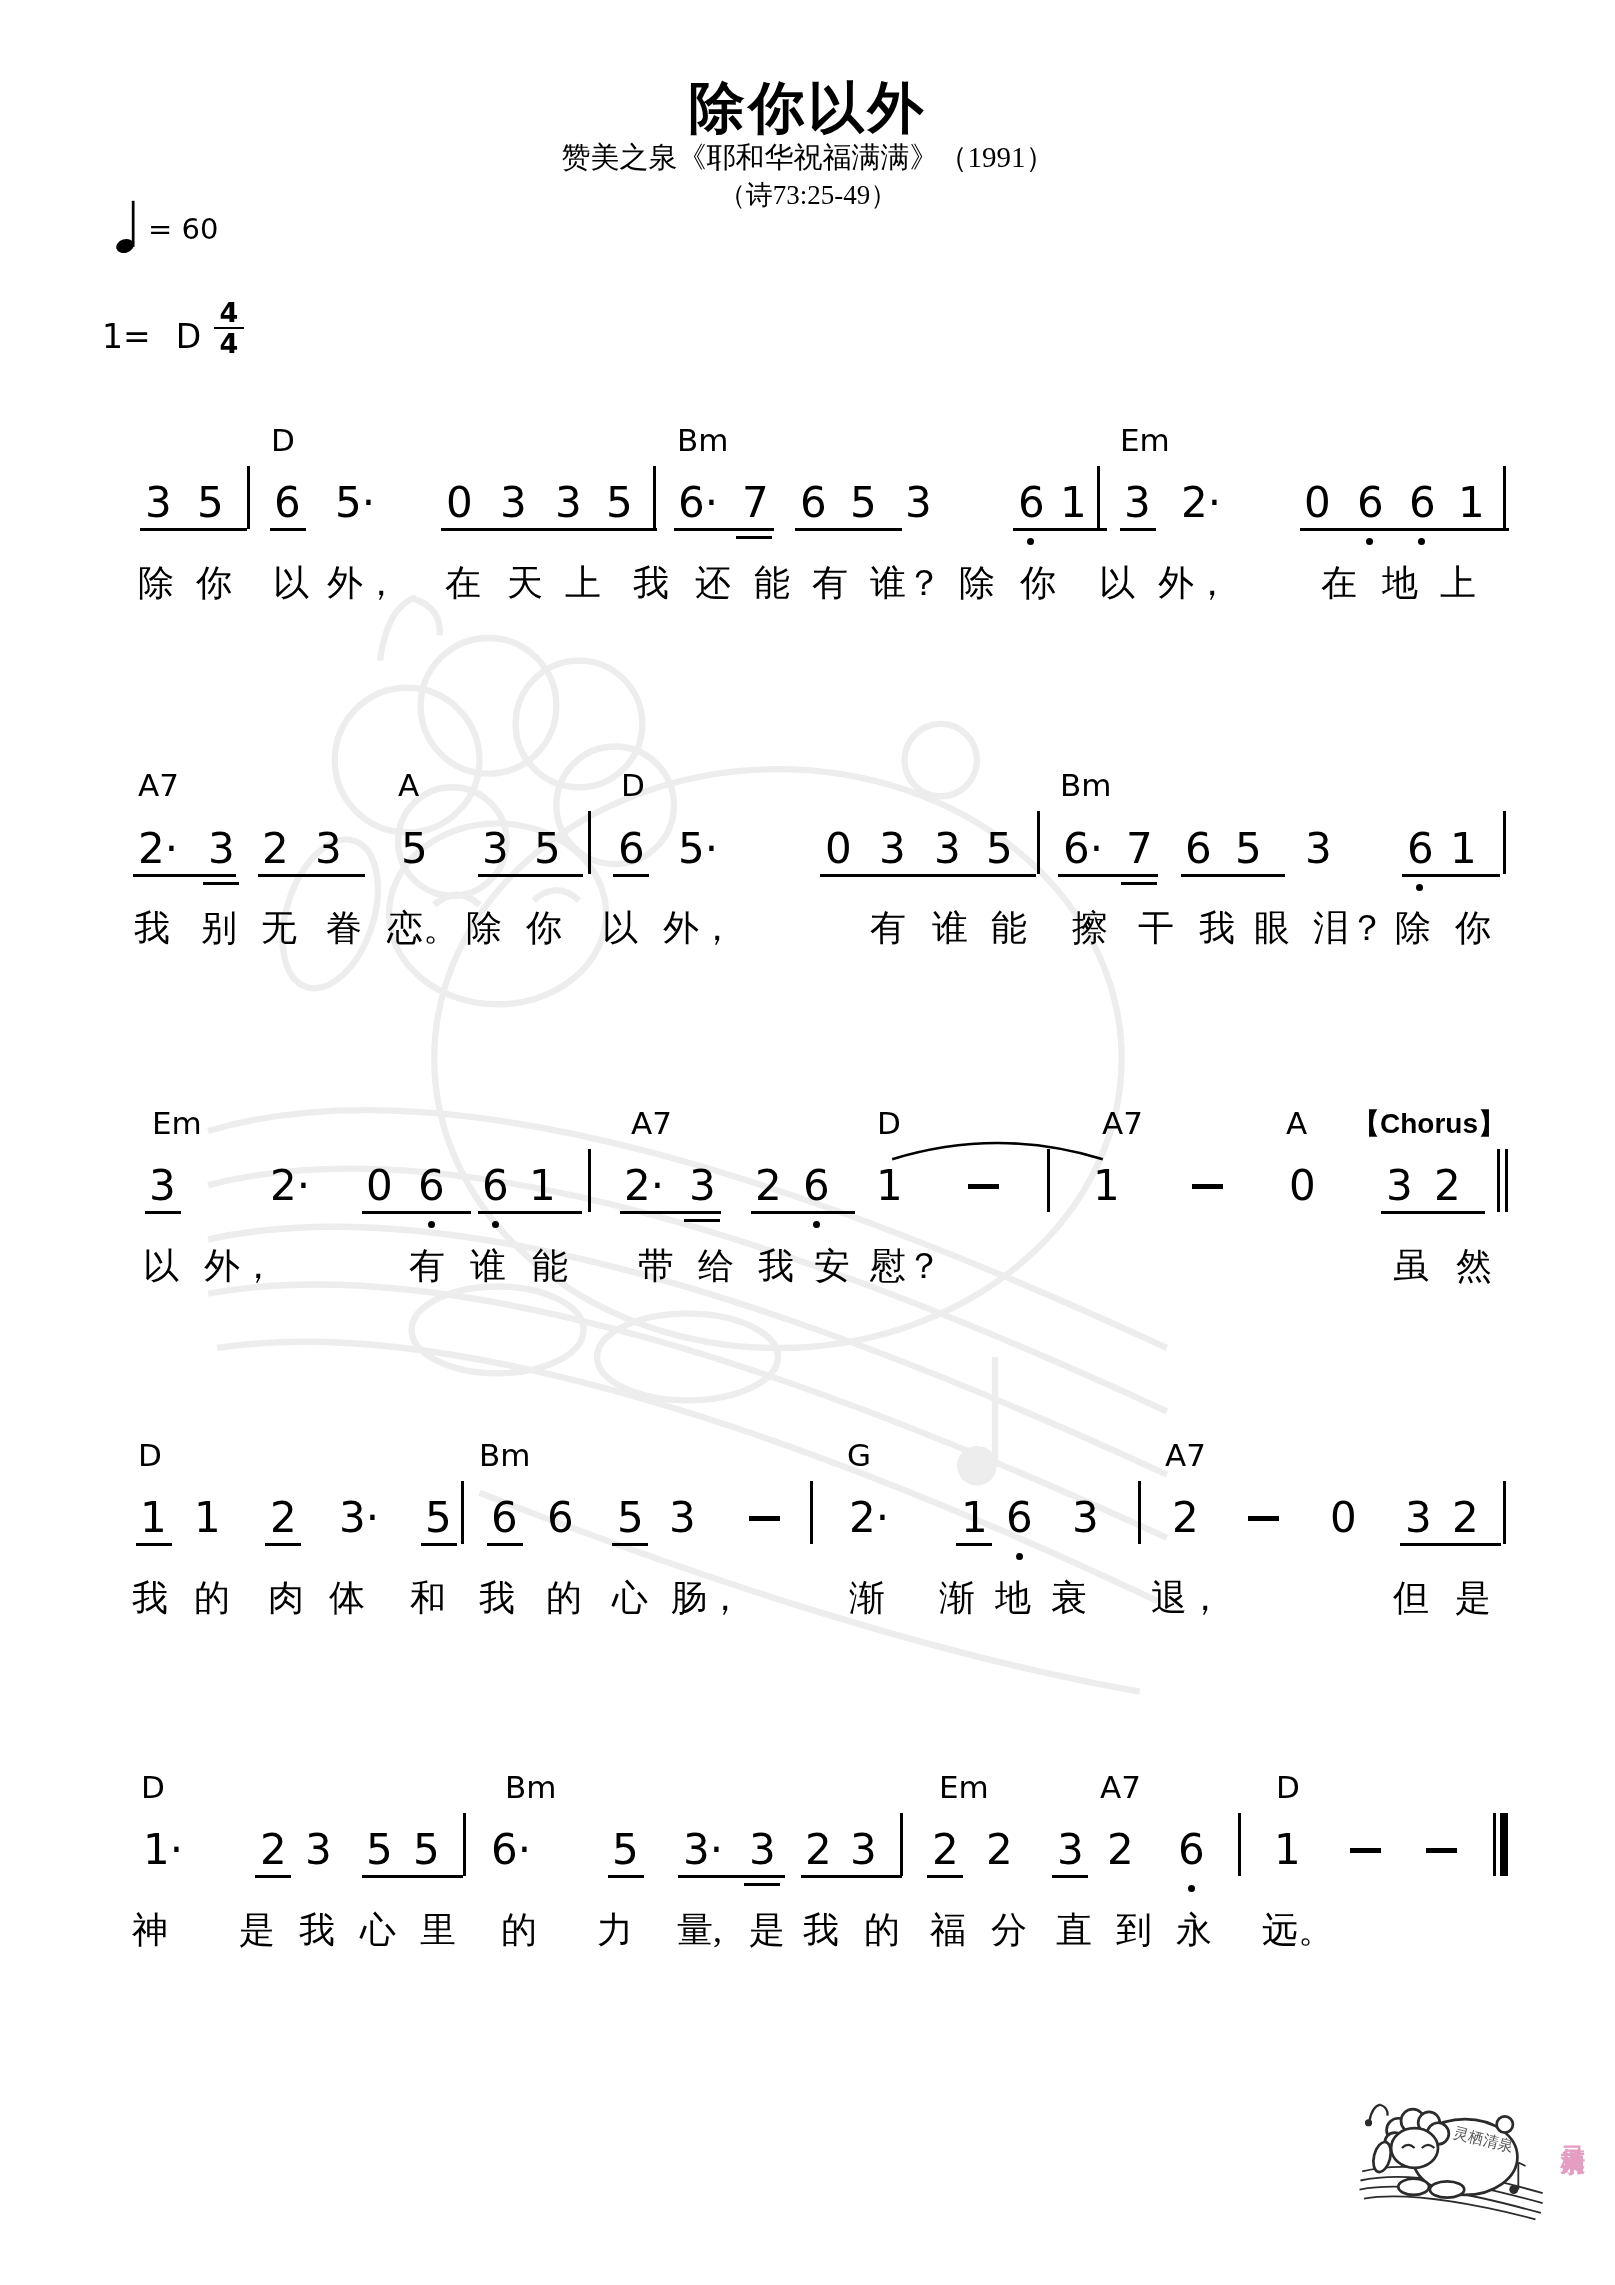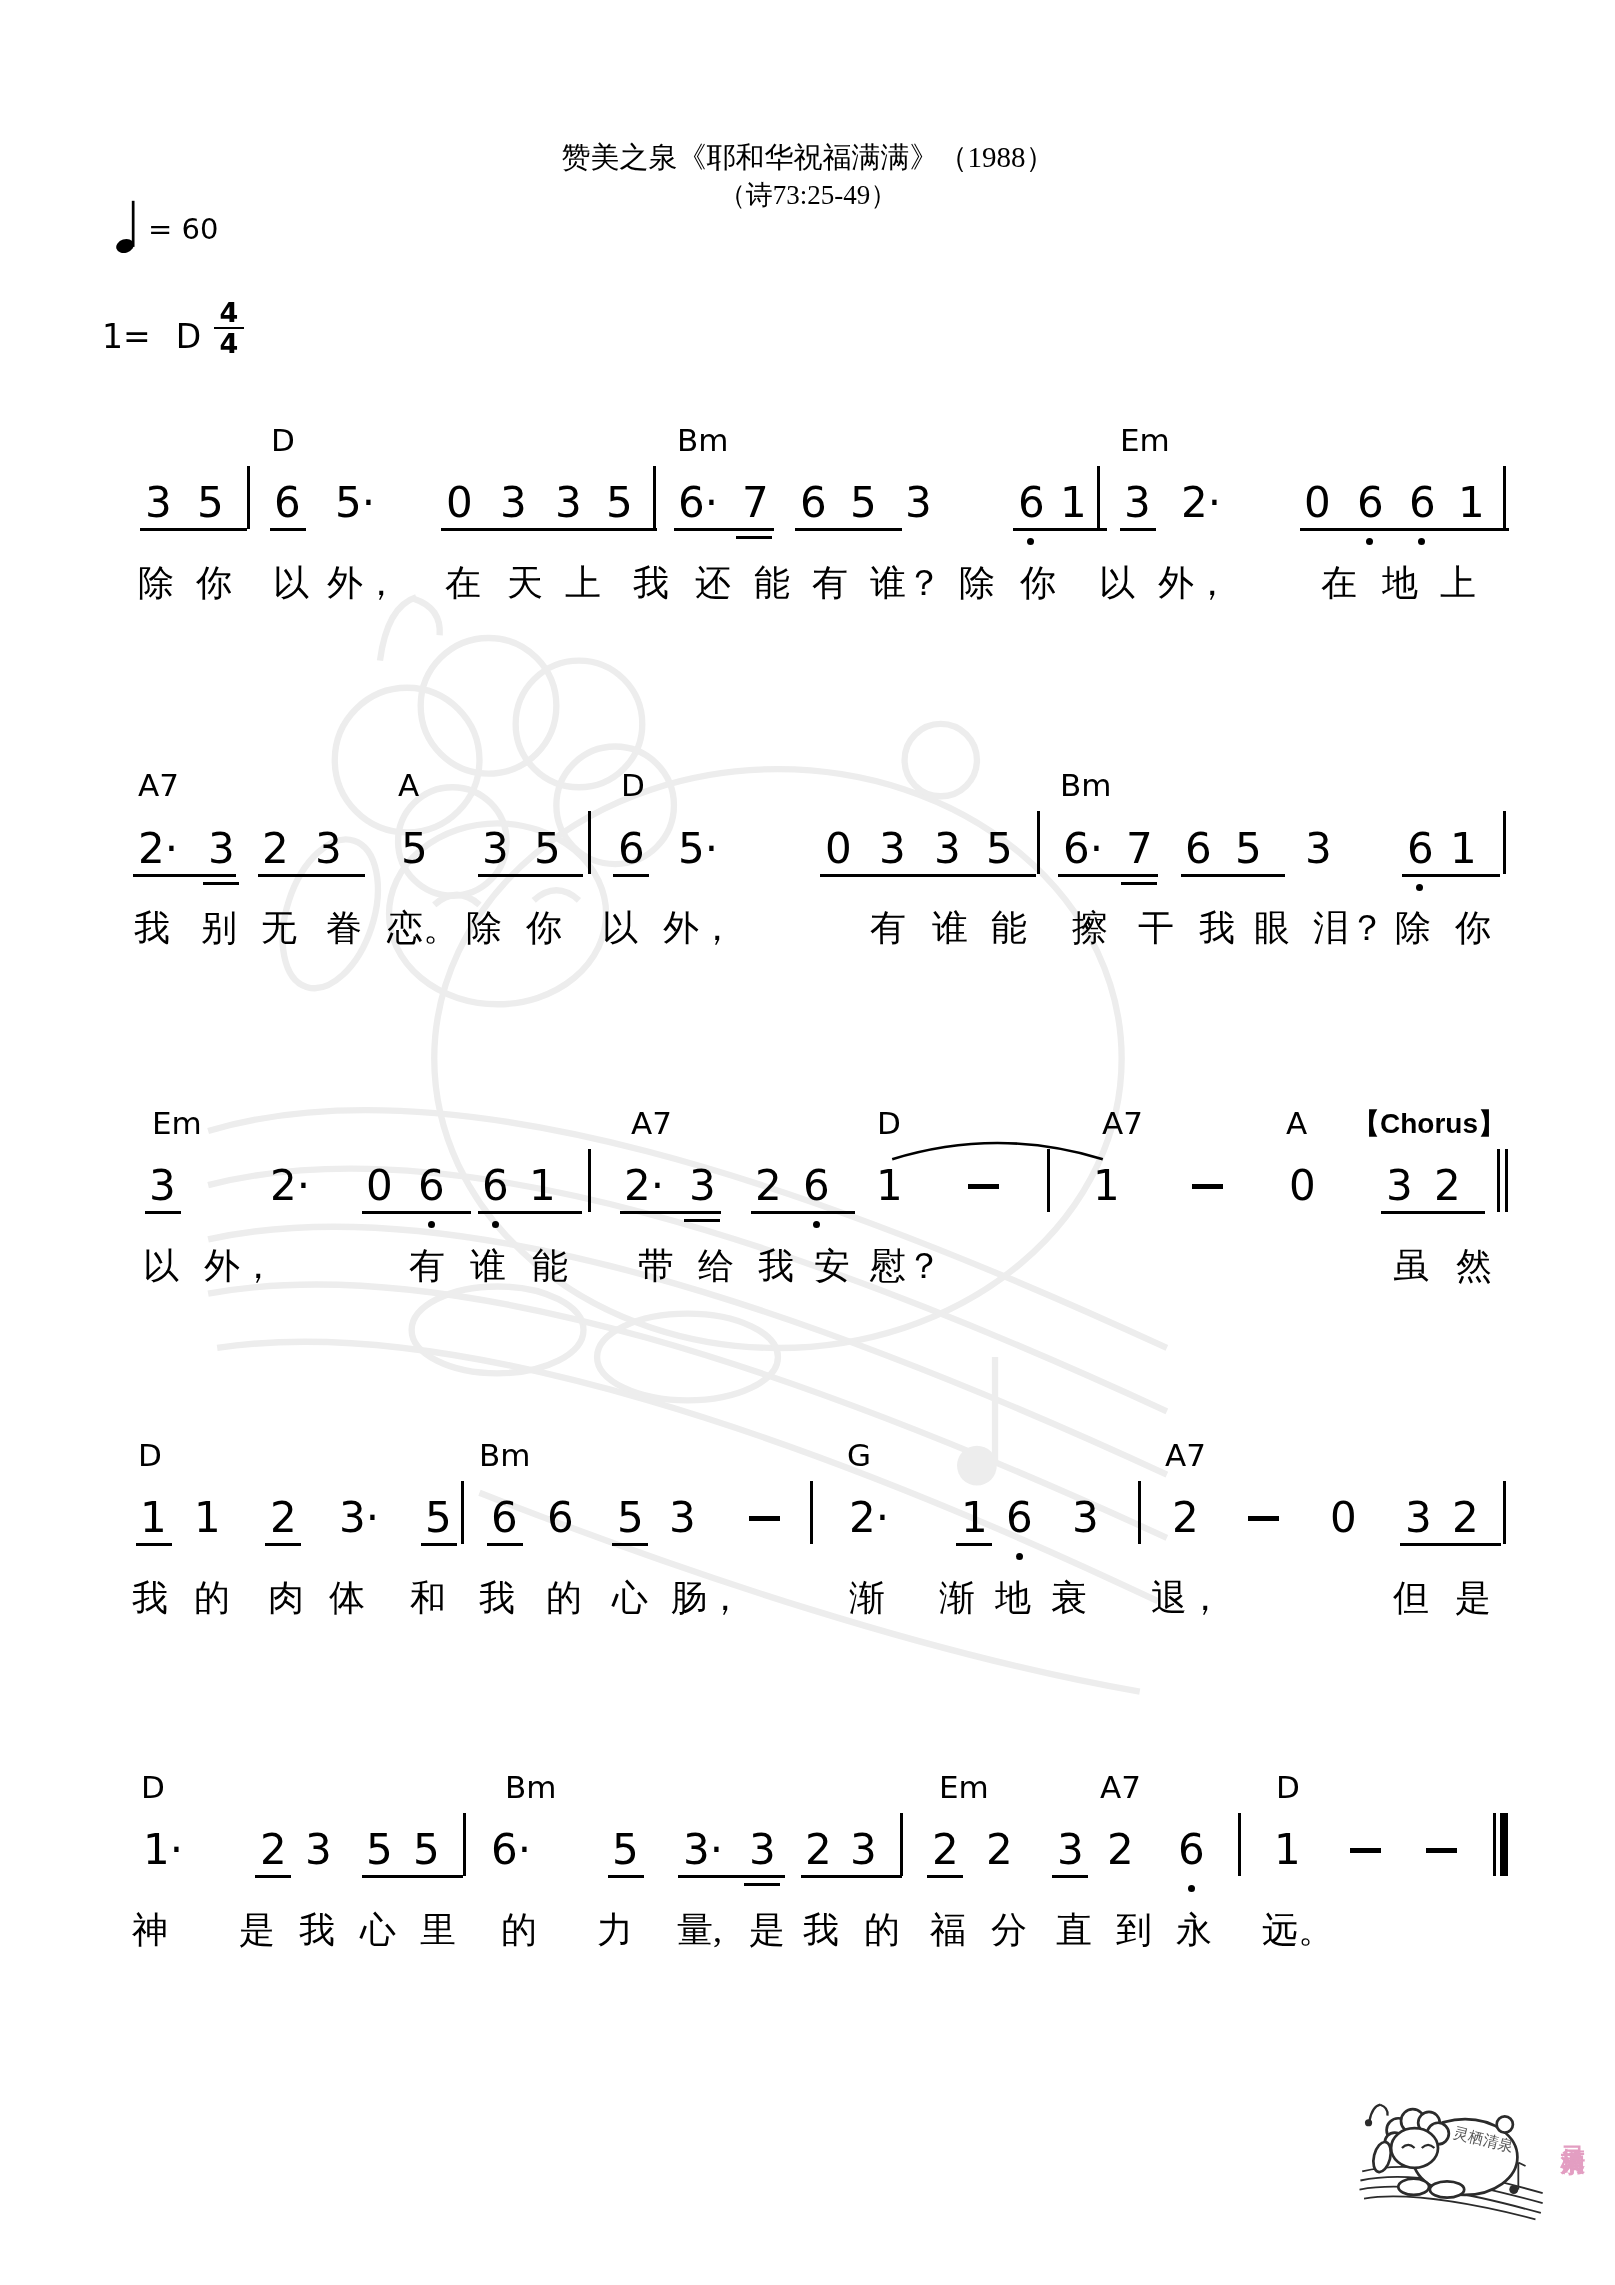--- a/index.html
+++ b/index.html
@@ -64,21 +64,22 @@
       <path d="M30 760 C 300 700 700 840 1090 1020"></path>
       <path d="M30 820 C 300 770 700 910 1090 1090"></path>
       <path d="M40 880 C 300 840 700 980 1080 1160"></path>
       <path d="M330 1040 C 560 1130 830 1220 1060 1260"></path>
       <path d="M220 120 q 8 -60 40 -70 M258 52 q 30 10 28 40"></path>
       <circle cx="880" cy="1010" r="22" fill="#ededed" stroke="none"></circle>
       <path d="M900 1010 l 0 -120"></path>
     </g>
   </svg>
 
-  <div class="abs subtitle">赞美之泉《耶和华祝福满满》（1988）</div>
+  <div class="abs title">除你以外</div>
+  <div class="abs subtitle">赞美之泉《耶和华祝福满满》（1991）</div>
   <div class="abs scripture">（诗73:25-49）</div>
 
   <svg class="abs" style="left:116px;top:199px" width="23.5" height="56" viewBox="0 0 26 62">
     <ellipse cx="10" cy="52" rx="10" ry="7.5" fill="#000" transform="rotate(-18 10 52)"></ellipse>
     <rect x="17.5" y="2" width="3" height="51" fill="#000"></rect>
   </svg>
   <div class="abs tempo-text">= 60</div>
 
   <div class="abs keysig">
     <span>1=</span><span class="kletter">D</span>

